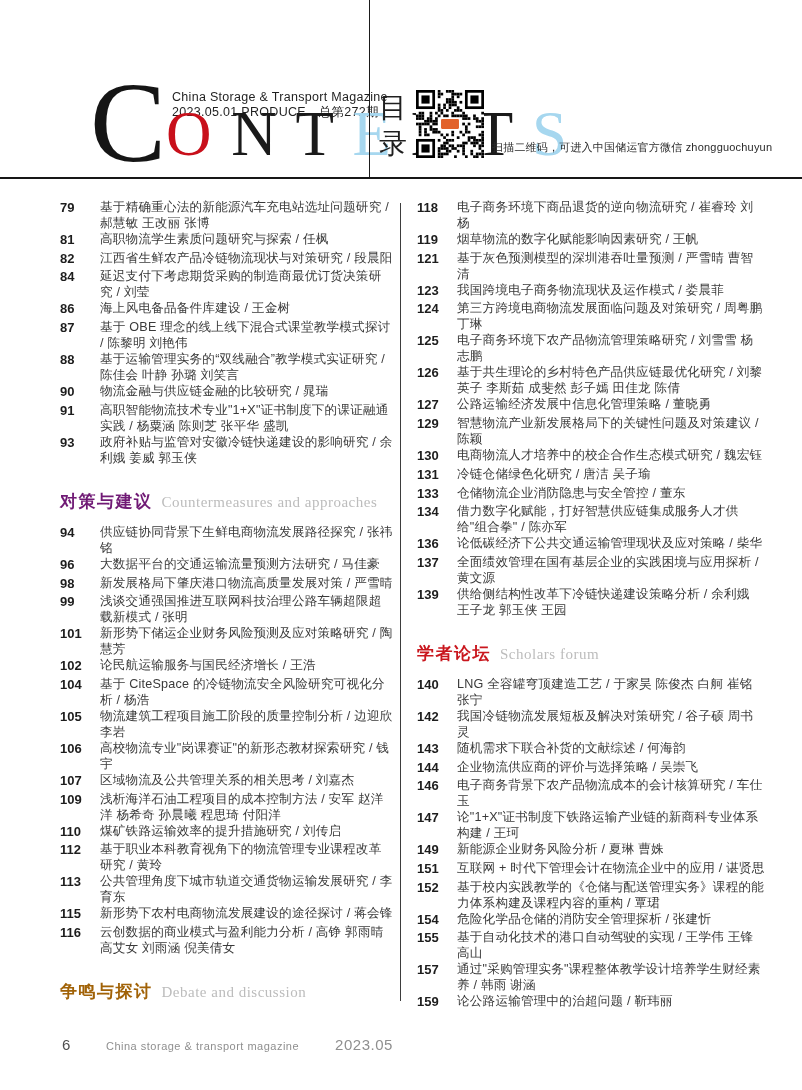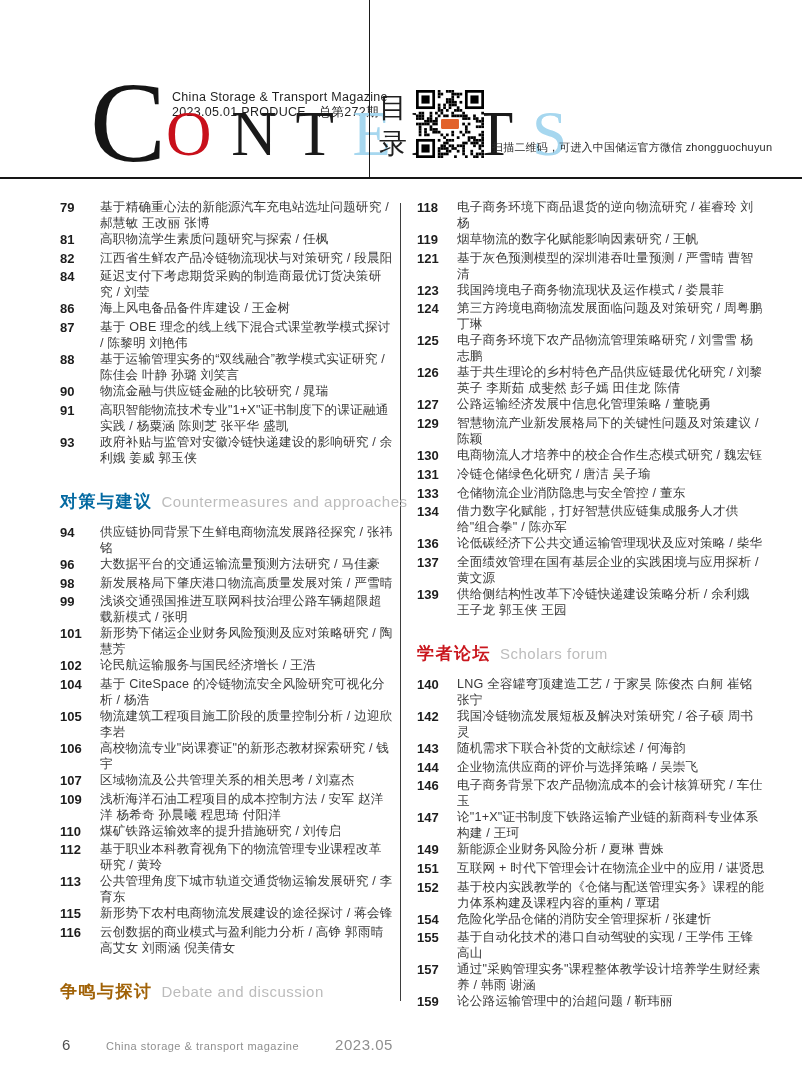--- a/index.html
+++ b/index.html
@@ -43,21 +43,21 @@
     flex:0 0 40px; font-weight:bold; font-size:13px; color:#1d1d1d;
     line-height:18.7px;
   }
   .title {
     flex:1; font-size:12.6px; color:#3a3a3a; line-height:16px;
     letter-spacing:0.2px;
   }
   .section { margin:24px 0 11px 0; white-space:nowrap; }
   .section-cn { font-size:17px; font-weight:bold; letter-spacing:1.5px; }
   .section-en {
-    font-family:Liberation Sans, sans-serif;
+    font-family:Liberation Serif, serif;
     font-size:15px; color:#bcbcbc; margin-left:9px; letter-spacing:0.5px;
   }
   
   .footer { position:absolute; left:62px; top:1036px; display:flex; align-items:baseline; }
   .footer-page { font-size:15px; color:#4e4e4e; width:44px; }
   .footer-text { font-size:11px; color:#8f8f8f; letter-spacing:0.5px; margin-right:36px; }
   .footer-date { font-size:15px; color:#8f8f8f; letter-spacing:0.5px; }
 </style>
 </head>
 <body>
@@ -345,21 +345,21 @@
         <span class="num">91</span>
         <span class="title"><span>高职智能物流技术专业"1+X"证书制度下的课证融通实践</span><span class="sep"> / </span><span class="authors">杨粟涵 陈则芝 张平华 盛凯</span></span>
       </div>
 
       <div class="entry">
         <span class="num">93</span>
         <span class="title"><span>政府补贴与监管对安徽冷链快递建设的影响研究</span><span class="sep"> / </span><span class="authors">余利娥 姜威 郭玉侠</span></span>
       </div>
 
       <div class="section">
-        <span class="section-cn" style="color: #0369a1;">对策与建议</span><span class="section-en">Countermeasures and approaches</span>
+        <span class="section-cn" style="color: #701a75;">对策与建议</span><span class="section-en">Countermeasures and approaches</span>
       </div>
 
       <div class="entry">
         <span class="num">94</span>
         <span class="title"><span>供应链协同背景下生鲜电商物流发展路径探究</span><span class="sep"> / </span><span class="authors">张祎铭</span></span>
       </div>
 
       <div class="entry">
         <span class="num">96</span>
         <span class="title"><span>大数据平台的交通运输流量预测方法研究</span><span class="sep"> / </span><span class="authors">马佳豪</span></span>

